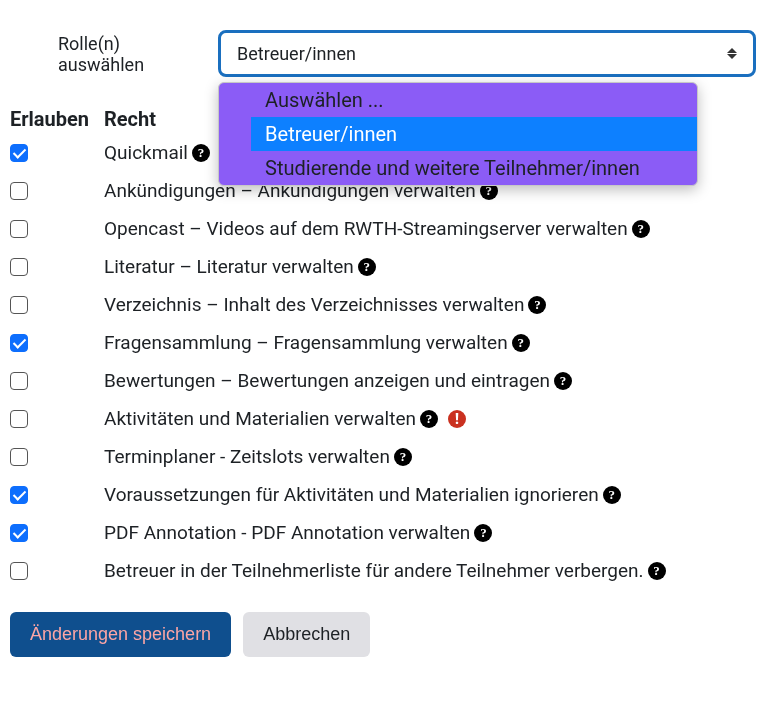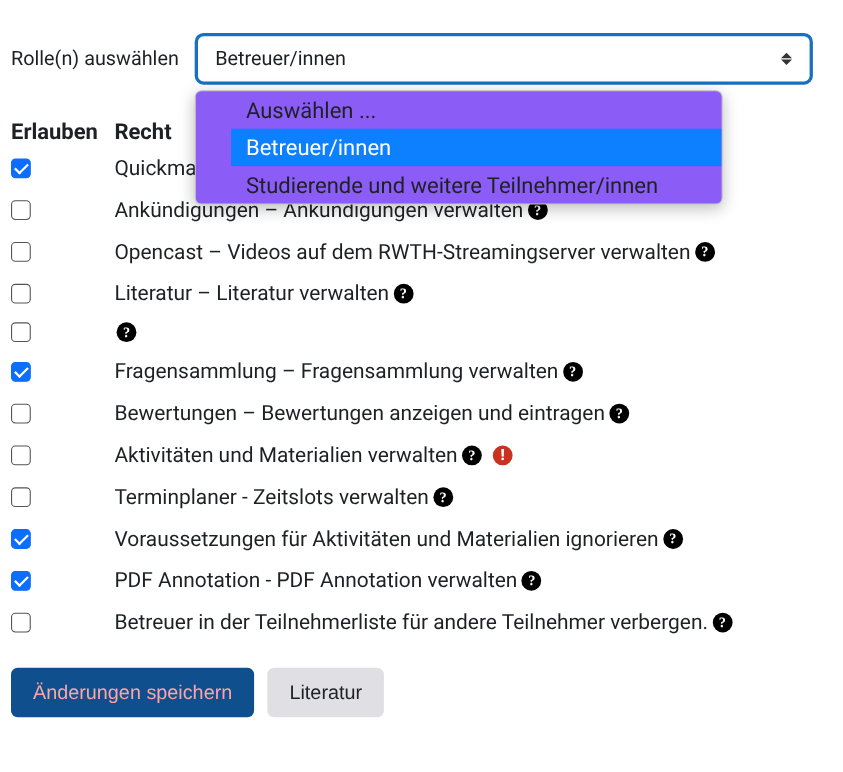--- a/index.html
+++ b/index.html
@@ -9,20 +9,21 @@
       color: #1d2125;
       padding: 10px;
       width: 766px;
     }
     .role-row {
       display: flex;
       align-items: center;
       gap: 14px;
       margin-bottom: 30px;
       padding-top: 20px;
+      margin-left: 48px;
     }
     .role-label {
       font-size: 18px;
       color: #1d2125;
     }
     .select-wrapper {
       position: relative;
       width: 562px;
     }
     .select-box {
@@ -233,20 +234,21 @@
       <div class="perm-label">
         <span>Literatur – Literatur verwalten</span>
         <span class="help-icon">?</span>
       </div>
     </div>
     <div class="perm-row">
       <div class="perm-check">
         <div class="checkbox"></div>
       </div>
       <div class="perm-label">
+        <span>Verzeichnis – Inhalt des Verzeichnisses verwalten</span>
         <span class="help-icon">?</span>
       </div>
     </div>
     <div class="perm-row">
       <div class="perm-check">
         <div class="checkbox checked"></div>
       </div>
       <div class="perm-label">
         <span>Fragensammlung – Fragensammlung verwalten</span>
         <span class="help-icon">?</span>
@@ -304,14 +306,14 @@
       </div>
       <div class="perm-label">
         <span>Betreuer in der Teilnehmerliste für andere Teilnehmer verbergen.</span>
         <span class="help-icon">?</span>
       </div>
     </div>
   </div>
 
 <div class="button-row">
   <button class="btn-primary">Änderungen speichern</button>
-  <button class="btn-secondary">Literatur</button>
+  <button class="btn-secondary">Abbrechen</button>
 </div>
 
 </body></html>

